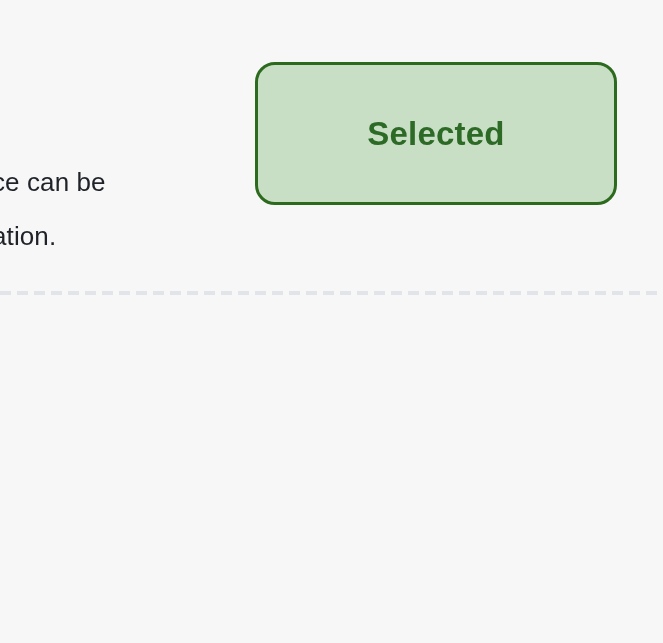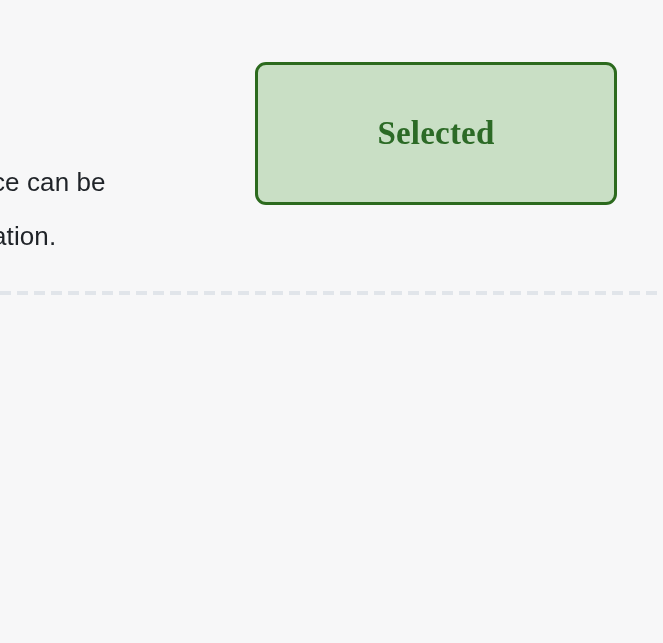--- a/index.html
+++ b/index.html
@@ -53,24 +53,24 @@
   
   #desc-selected .line { margin-left: -8px; }
 
   
   .opt-button {
     position: absolute;
     box-sizing: border-box;
     display: flex;
     align-items: center;
     justify-content: center;
-    border-radius: 11px;
+    border-radius: 20px;
     cursor: pointer;
     padding: 2px;
-    font-family: Liberation Serif, serif;
+    font-family: Liberation Sans, sans-serif;
     text-align: center;
     user-select: none;
   }
 
   #btn-selected {
     left: 255px;
     top: 62px;
     width: 362px;
     height: 143px;
     background: #c9dfc5;

